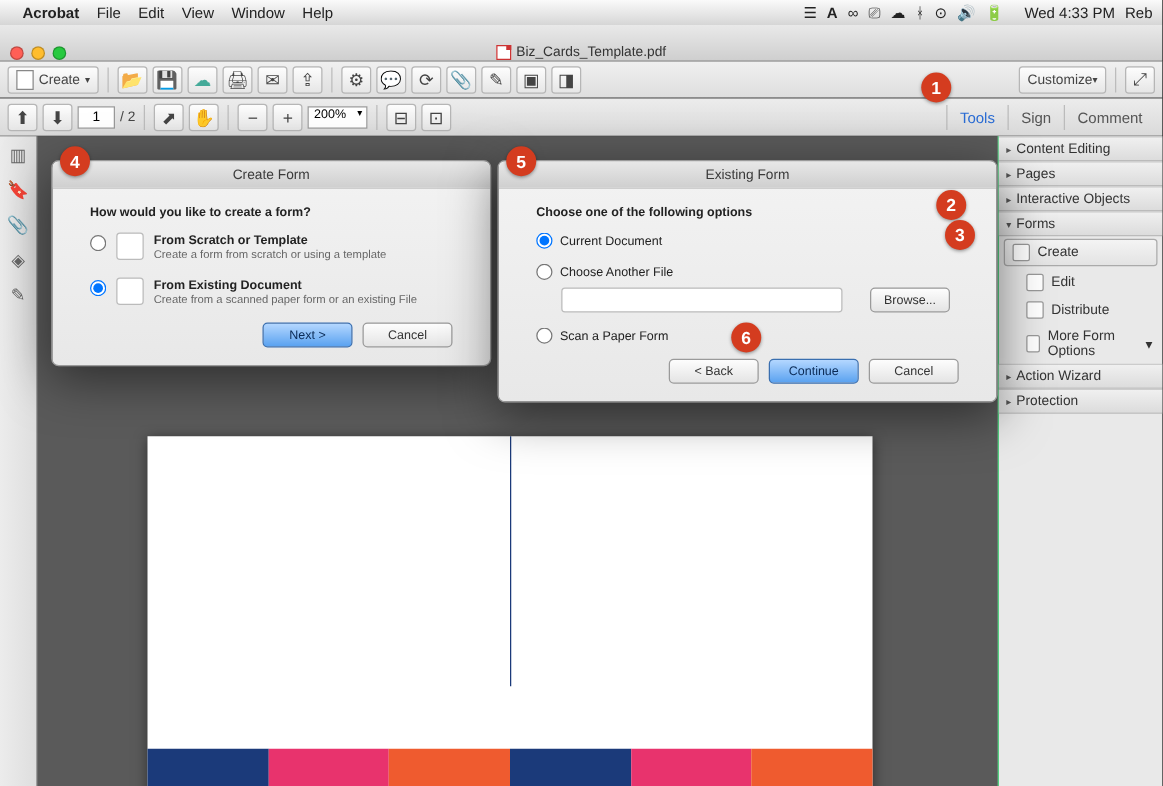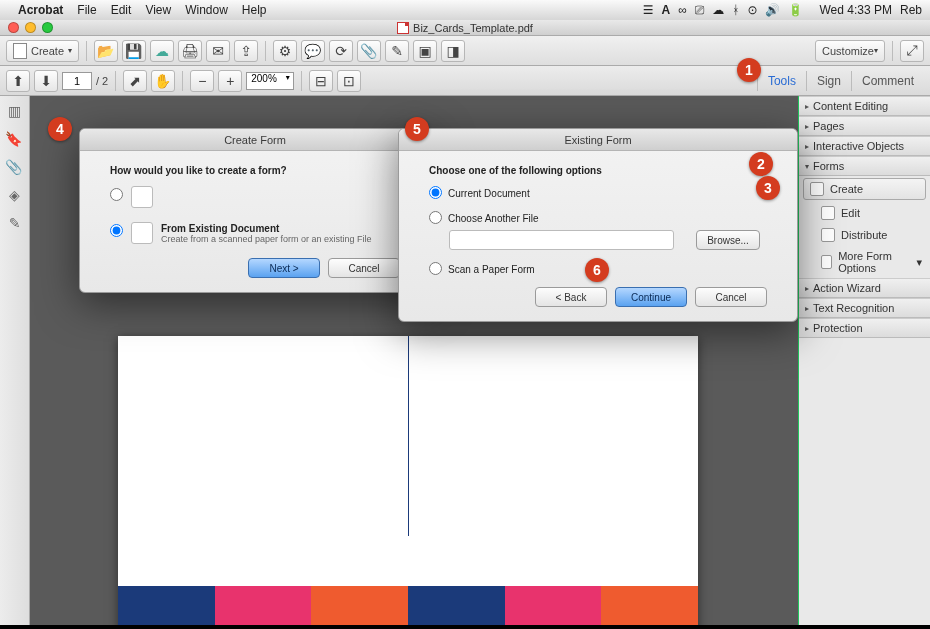--- a/index.html
+++ b/index.html
@@ -8,21 +8,21 @@
 
 .mac-menubar { height: 20px; background: linear-gradient(#fafafa, #d6d6d6); display: flex; align-items: center; padding: 0 8px; font-size: 12px; color: #222; }
 .mac-menubar .apple { font-size: 14px; margin-right: 10px; }
 .mac-menubar .appname { font-weight: bold; margin-right: 14px; }
 .mac-menubar .menuitem { margin-right: 14px; }
 .mac-menubar .spacer { flex: 1; }
 .mac-menubar .status-icons { display: flex; align-items: center; gap: 8px; font-size: 12px; }
 .mac-menubar .clock { margin-left: 8px; }
 
 
-.win-titlebar { height: 16px; background: linear-gradient(#e9e9e9, #cfcfcf); display: flex; align-items: center; justify-content: center; position: relative; border-bottom: 1px solid #aaa; }
+.win-titlebar { height: 29px; background: linear-gradient(#e9e9e9, #cfcfcf); display: flex; align-items: flex-end; justify-content: center; position: relative; border-bottom: 1px solid #aaa; }
 .traffic-lights { position: absolute; left: 8px; display: flex; gap: 6px; }
 .tl { width: 11px; height: 11px; border-radius: 50%; border: 1px solid rgba(0,0,0,.25); }
 .tl.red { background: #ff5f56; }
 .tl.yellow { background: #ffbd2e; }
 .tl.green { background: #27c93f; }
 .win-title { font-size: 11px; color: #333; display: flex; align-items: center; gap: 4px; }
 .pdf-icon { width: 12px; height: 12px; display: inline-block; background: #fff; border: 1px solid #c33; position: relative; }
 .pdf-icon::after { content: ""; position: absolute; right: -1px; top: -1px; width: 4px; height: 4px; background: #c33; }
 
 
@@ -229,35 +229,33 @@
       <div class="panel-item">
           <span class="mini-icon"></span>
           <span>More Form Options</span>
           <span style="margin-left:auto">▾</span>
         </div>
     </div>
     <div class="panel-section-header">
         <span>Action Wizard</span>
       </div>
     <div class="panel-section-header">
-        <span>Text Recognition</span>
-      </div>
-    <div class="panel-section-header">
         <span>Protection</span>
       </div>
   </div>
 </div>
 
-<div class="dialog" style="left:41px; top:128px; width:352px;margin-left:38px;">
+<div class="dialog" style="left:41px; top:128px; width:352px;">
   <div class="dialog-title">Create Form</div>
   <div class="dialog-body">
     <div class="dialog-prompt">How would you like to create a form?</div>
     <div class="radio-row">
       <input type="radio" name="cf" style="">
       <div class="opt-icon"></div>
+      <div class="opt-text"><b>From Scratch or Template</b><span>Create a form from scratch or using a template</span></div>
     </div>
     <div class="radio-row">
       <input type="radio" name="cf" checked="" style="">
       <div class="opt-icon"></div>
       <div class="opt-text"><b>From Existing Document</b><span>Create from a scanned paper form or an existing File</span></div>
     </div>
     <div class="dialog-buttons">
       <button class="dbtn primary">Next &gt;</button>
       <button class="dbtn">Cancel</button>
     </div>

